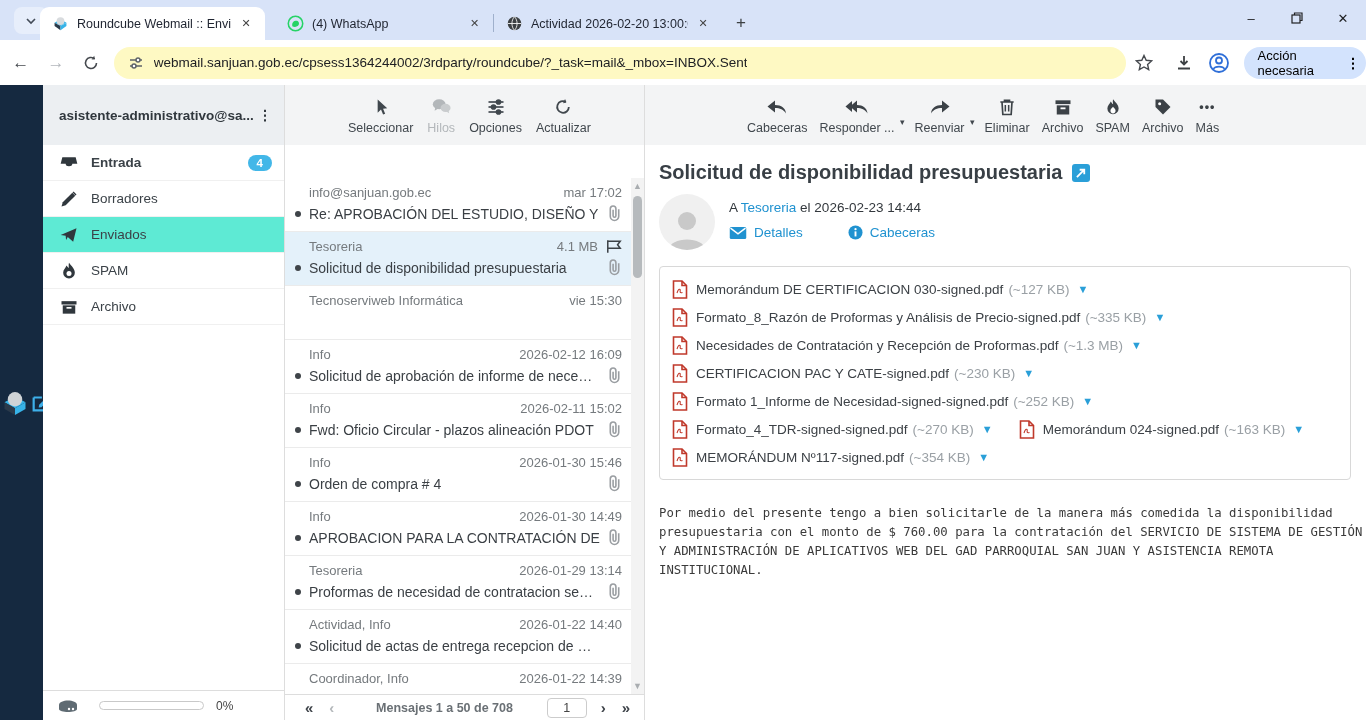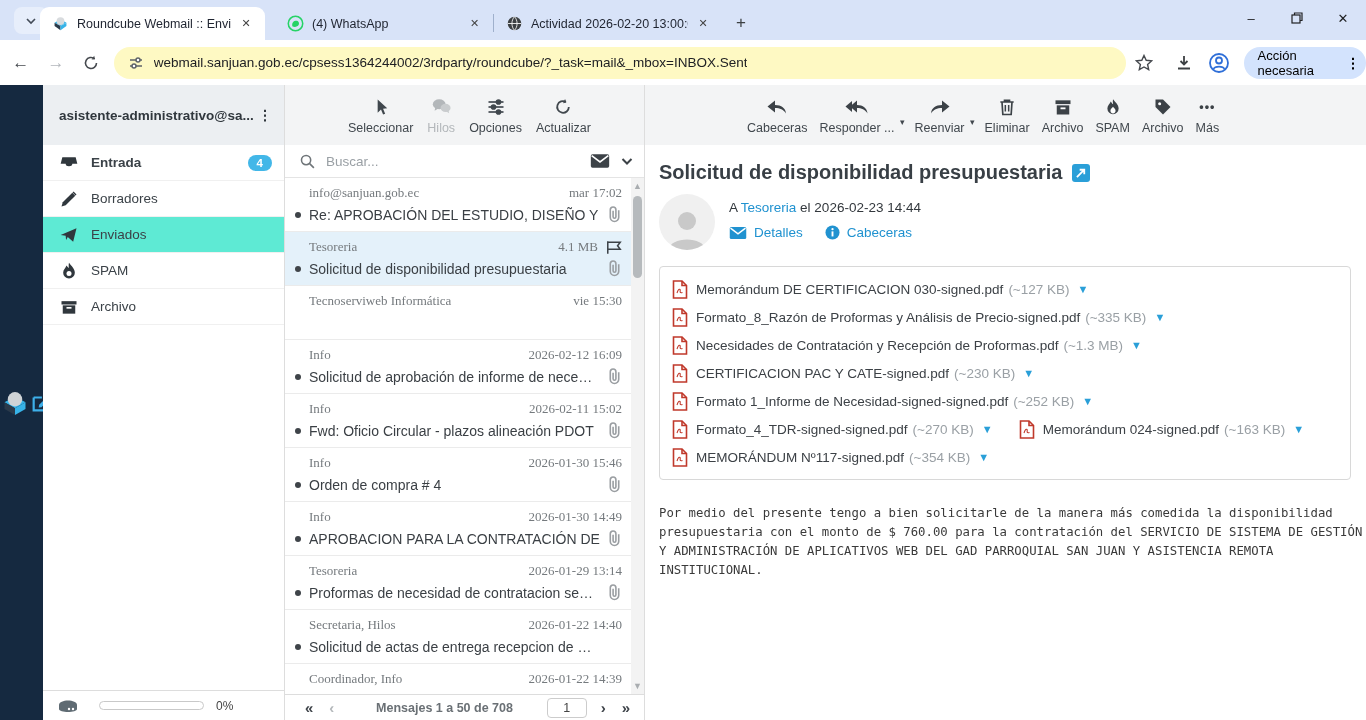--- a/index.html
+++ b/index.html
@@ -56,21 +56,21 @@
   .list { position:absolute; left:285px; top:0; width:360px; height:635px; background:#fff; border-right:1px solid #ddd; }
   .list-toolbar { height:60px; background:#f3f4f5; display:flex; align-items:center; padding-left:56px; }
   .tbtn { display:flex; flex-direction:column; align-items:center; margin:0 7px; color:#40474d; font-size:12.5px; }
   .tbtn .t-ico { height:24px; display:flex; align-items:center; justify-content:center; margin-bottom:2px; }
   .tbtn.disabled { color:#b3b7ba; }
   .searchrow { height:33px; border-bottom:1px solid #e4e4e4; display:flex; align-items:center; padding:0 10px 0 14px; }
   .search-ph { font-size:13.5px; color:#9aa0a5; margin-left:10px; flex:1; }
   .msgs { position:absolute; left:0; top:93px; width:347px; height:516px; overflow:hidden; }
   .msg-row { height:54px; padding:7px 10px 0 24px; border-bottom:1px solid #ebebeb; }
   .msg-row.selected { background:#e4f1fa; }
-  .msg-top { display:flex; align-items:flex-end;font-family:Liberation Serif, serif; }
+  .msg-top { display:flex; align-items:flex-end; }
   .msg-from { font-size:13px; color:#757a7e; flex:1; white-space:nowrap; overflow:hidden; }
   .msg-date { font-size:13px; color:#757a7e; margin-left:8px; }
   .msg-flag { margin-left:8px; display:none; }
   .msg-row.flagged .msg-flag { display:block; }
   .msg-bottom { display:flex; align-items:center; margin-top:5px; }
   .u-dot { width:6px; height:6px; border-radius:50%; background:#3f4449; margin:0 8px 0 -14px; flex:0 0 auto; }
   .msg-subject { font-size:14px; color:#3a3f44; flex:1; white-space:nowrap; overflow:hidden; }
   .msg-clip { margin-left:6px; flex:0 0 auto; visibility:hidden; }
   .msg-row.hasclip .msg-clip { visibility:visible; }
   .list-scroll { position:absolute; right:0; top:93px; width:13px; height:516px; background:#f3f3f3; }
@@ -89,21 +89,21 @@
   .drop-caret { position:absolute; right:-10px; top:22px; font-size:9px; color:#40474d; }
   .mail-body { position:absolute; left:0; top:60px; width:721px; height:575px; overflow:hidden; }
   .subject-line { margin:16px 0 0 14px; display:flex; align-items:center; }
   .subject { font-size:20px; font-weight:bold; color:#383f45; }
   .extwin { width:18px; height:18px; border-radius:3px; background:#2a9fd8; margin-left:10px; display:flex; align-items:center; justify-content:center; }
   .meta { display:flex; margin:10px 0 0 14px; }
   .avatar { width:56px; height:56px; border-radius:50%; background:#f0f0f0; overflow:hidden; flex:0 0 auto; display:flex; align-items:flex-end; justify-content:center; }
   .meta-text { margin-left:14px; padding-top:6px; }
   .to-line { font-size:13.5px; color:#33383d; }
   .to-line .link { color:#2092d0; }
-  .links-line { display:flex; align-items:center; margin-top:10px; font-size:13.5px; }
+  .links-line { display:flex; align-items:center; margin-top:10px; font-size:13.5px;gap:23px; }
   .link-item { display:flex; align-items:center; color:#2092d0; margin-right:22px; }
   .link-item .li-ico { margin-right:7px; display:flex; }
   .attach-box { margin:16px 0 0 14px; width:692px; border:1px solid #d8d8d8; border-radius:4px; padding:8px 12px; }
   .att-row { display:flex; align-items:center; height:28px; }
   .att-item { display:flex; align-items:center; margin-right:26px; }
   .att-item .pdf { margin-right:8px; flex:0 0 auto; }
   .att-name { font-size:13.5px; color:#3c4146; white-space:nowrap; }
   .att-size { font-size:13.5px; color:#9aa0a5; margin-left:5px; white-space:nowrap; }
   .att-caret { color:#2a9fd8; font-size:11px; margin-left:8px; }
   .bodytext { margin:24px 0 0 14px; font-family:"DejaVu Sans Mono",monospace; font-size:12.3px; line-height:19px; color:#3a3a3a; white-space:pre; }
@@ -365,34 +365,20 @@
         <div class="tbtn">
           <span class="t-ico">
               <svg width="20" height="20" viewBox="0 0 24 24">
                 <path d="M19 12 A7 7 0 1 1 15.5 5.9" fill="none" stroke="#40474d" stroke-width="2.2"></path>
                 <path d="M14.5 2.5 L16 6.5 L12 7.5 Z" fill="#40474d"></path>
               </svg>
             </span>
           <span>Actualizar</span>
         </div>
       </div>
-      <div class="searchrow">
-        <svg width="17" height="17" viewBox="0 0 24 24">
-            <circle cx="10" cy="10" r="6.5" fill="none" stroke="#6f7579" stroke-width="2.2"></circle>
-            <path d="M15 15 L21 21" stroke="#6f7579" stroke-width="2.2"></path>
-          </svg>
-        <span class="search-ph">Buscar...</span>
-        <svg width="20" height="16" viewBox="0 0 24 18">
-            <rect x="1" y="1" width="22" height="16" rx="2" fill="#3c4247"></rect>
-            <path d="M2 2.5 L12 10 L22 2.5" fill="none" stroke="#fff" stroke-width="2"></path>
-          </svg>
-        <svg width="14" height="14" viewBox="0 0 14 14" style="margin-left:10px">
-            <path d="M2.5 5 L7 9.5 L11.5 5" fill="none" stroke="#3c4247" stroke-width="2"></path>
-          </svg>
-      </div>
       <div class="msgs" id="msgs">
           <div class="msg-row hasclip">
     <div class="msg-top">
       <span class="msg-from">info@sanjuan.gob.ec</span>
       <span class="msg-date">mar 17:02</span>
 
     </div>
     <div class="msg-bottom">
       <span class="u-dot"></span>
       <span class="msg-subject">Re: APROBACIÓN DEL ESTUDIO, DISEÑO Y …</span>
@@ -489,21 +475,21 @@
     <div class="msg-bottom">
       <span class="u-dot"></span>
       <span class="msg-subject">Proformas de necesidad de contratacion se…</span>
       <svg class="msg-clip" width="15" height="17" viewBox="0 0 16 18">
                 <path d="M12.5 4.5 V12 A4.5 4.5 0 0 1 3.5 12 V4 A3 3 0 0 1 9.5 4 V11.5 A1.5 1.5 0 0 1 6.5 11.5 V5" fill="none" stroke="#9a9ea2" stroke-width="1.7"></path>
               </svg>
     </div>
   </div>
           <div class="msg-row">
     <div class="msg-top">
-      <span class="msg-from">Secretaria, Hilos</span>
+      <span class="msg-from">Actividad, Info</span>
       <span class="msg-date">2026-01-22 14:40</span>
 
     </div>
     <div class="msg-bottom">
       <span class="u-dot"></span>
       <span class="msg-subject">Solicitud de actas de entrega recepcion de …</span>
       <svg class="msg-clip" width="15" height="17" viewBox="0 0 16 18">
                 <path d="M12.5 4.5 V12 A4.5 4.5 0 0 1 3.5 12 V4 A3 3 0 0 1 9.5 4 V11.5 A1.5 1.5 0 0 1 6.5 11.5 V5" fill="none" stroke="#9a9ea2" stroke-width="1.7"></path>
               </svg>
     </div>

